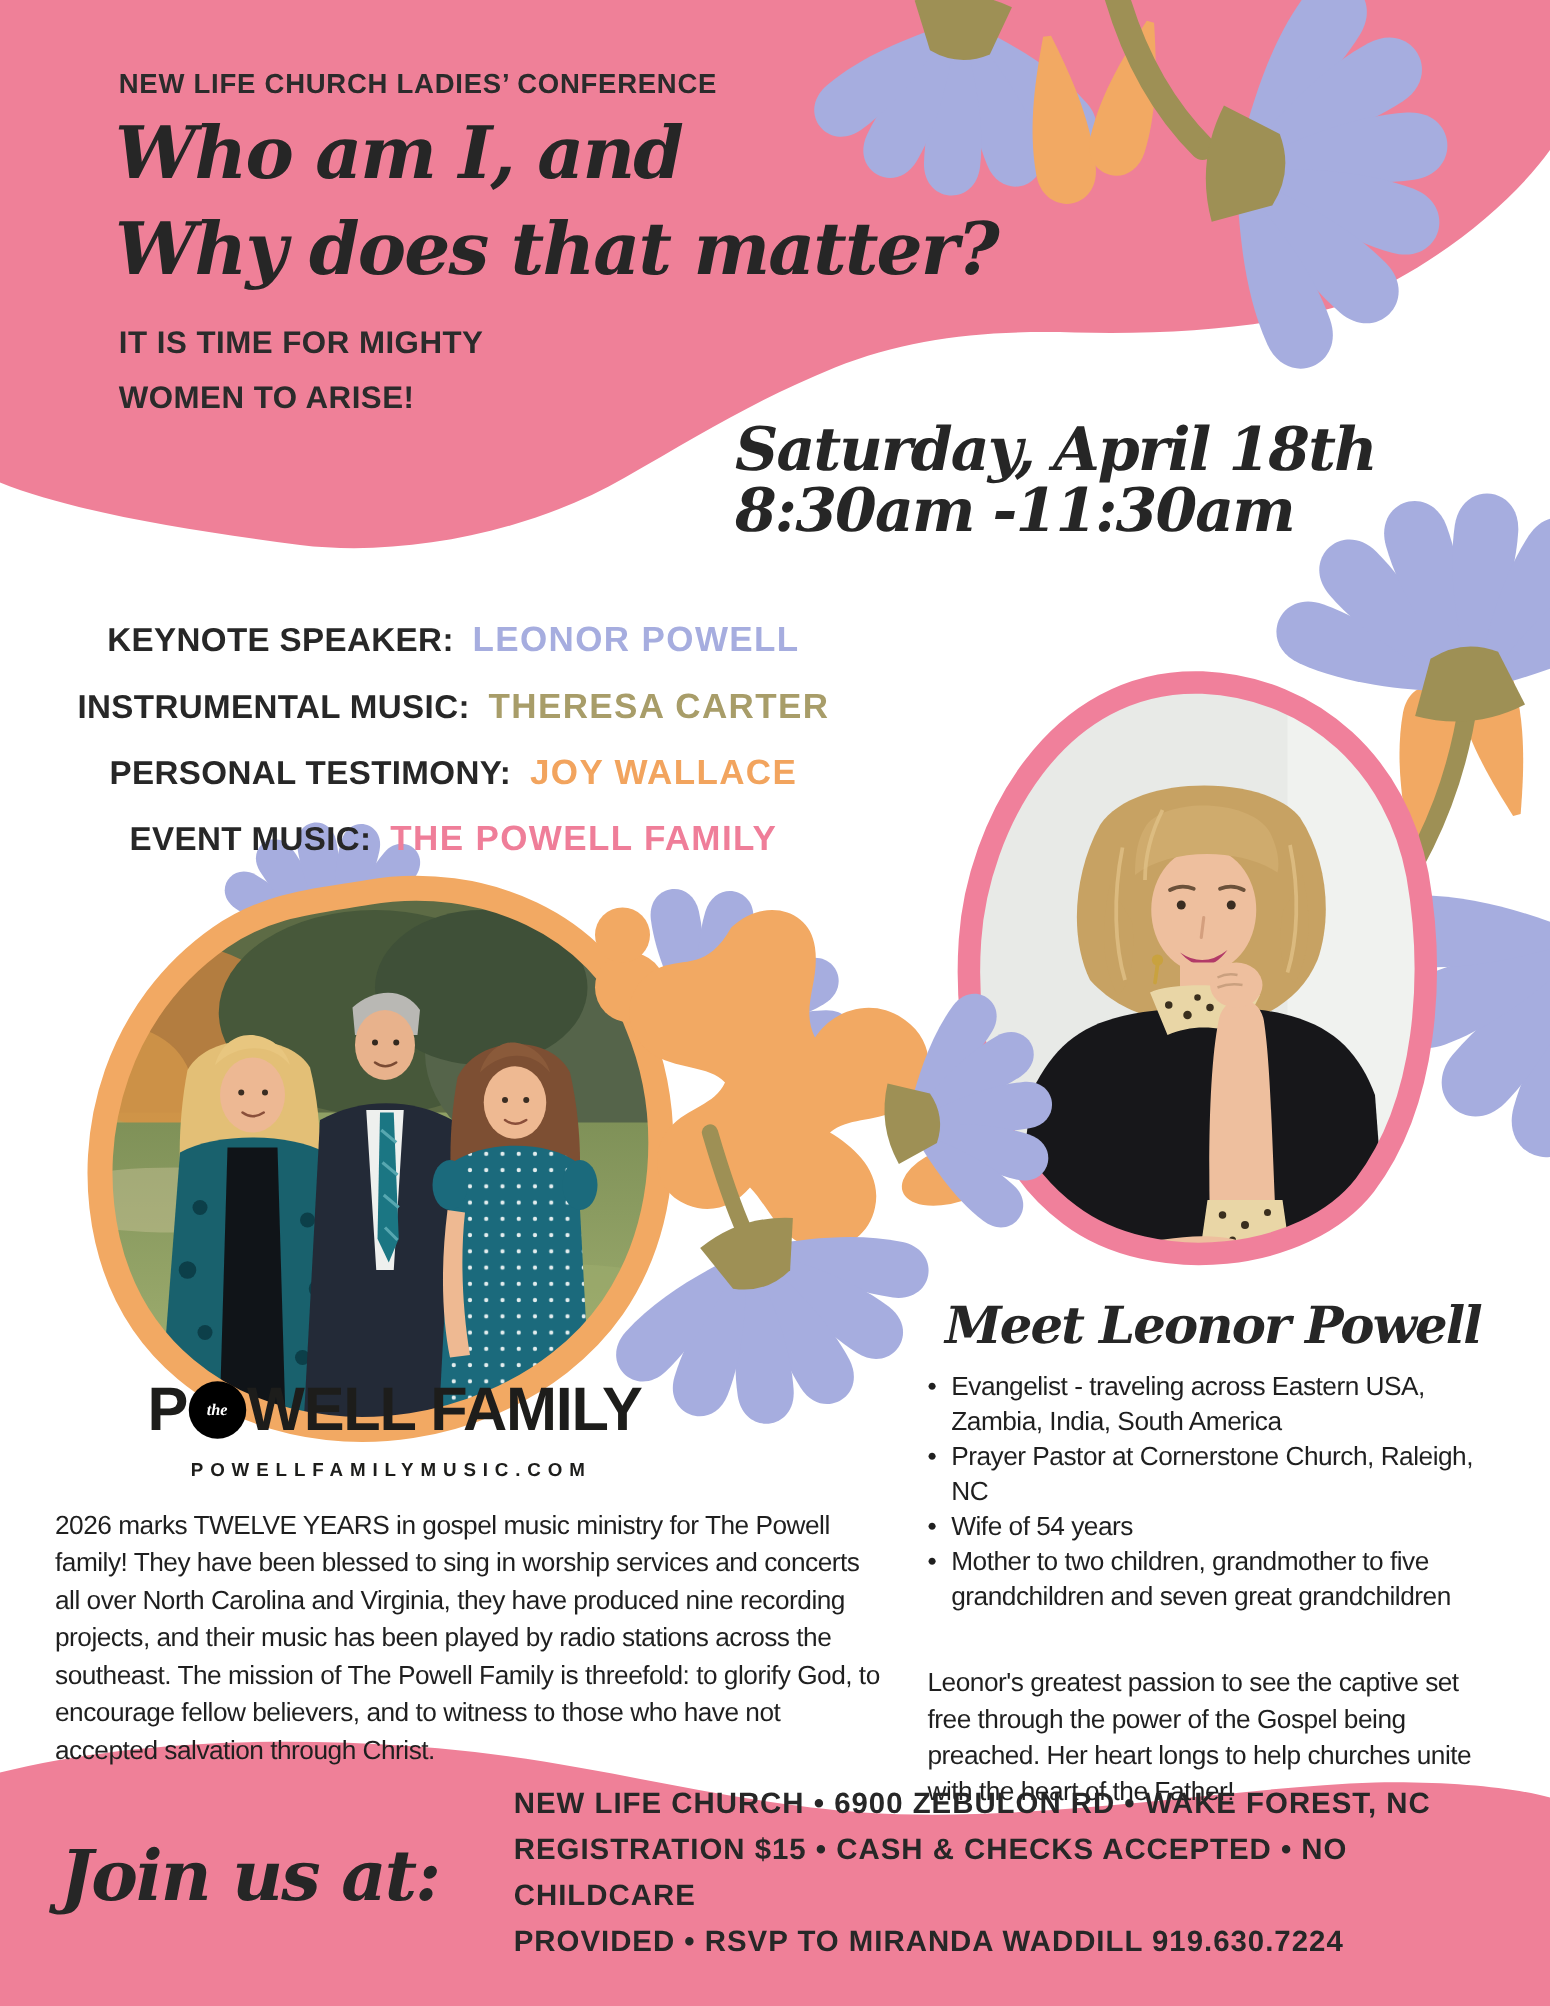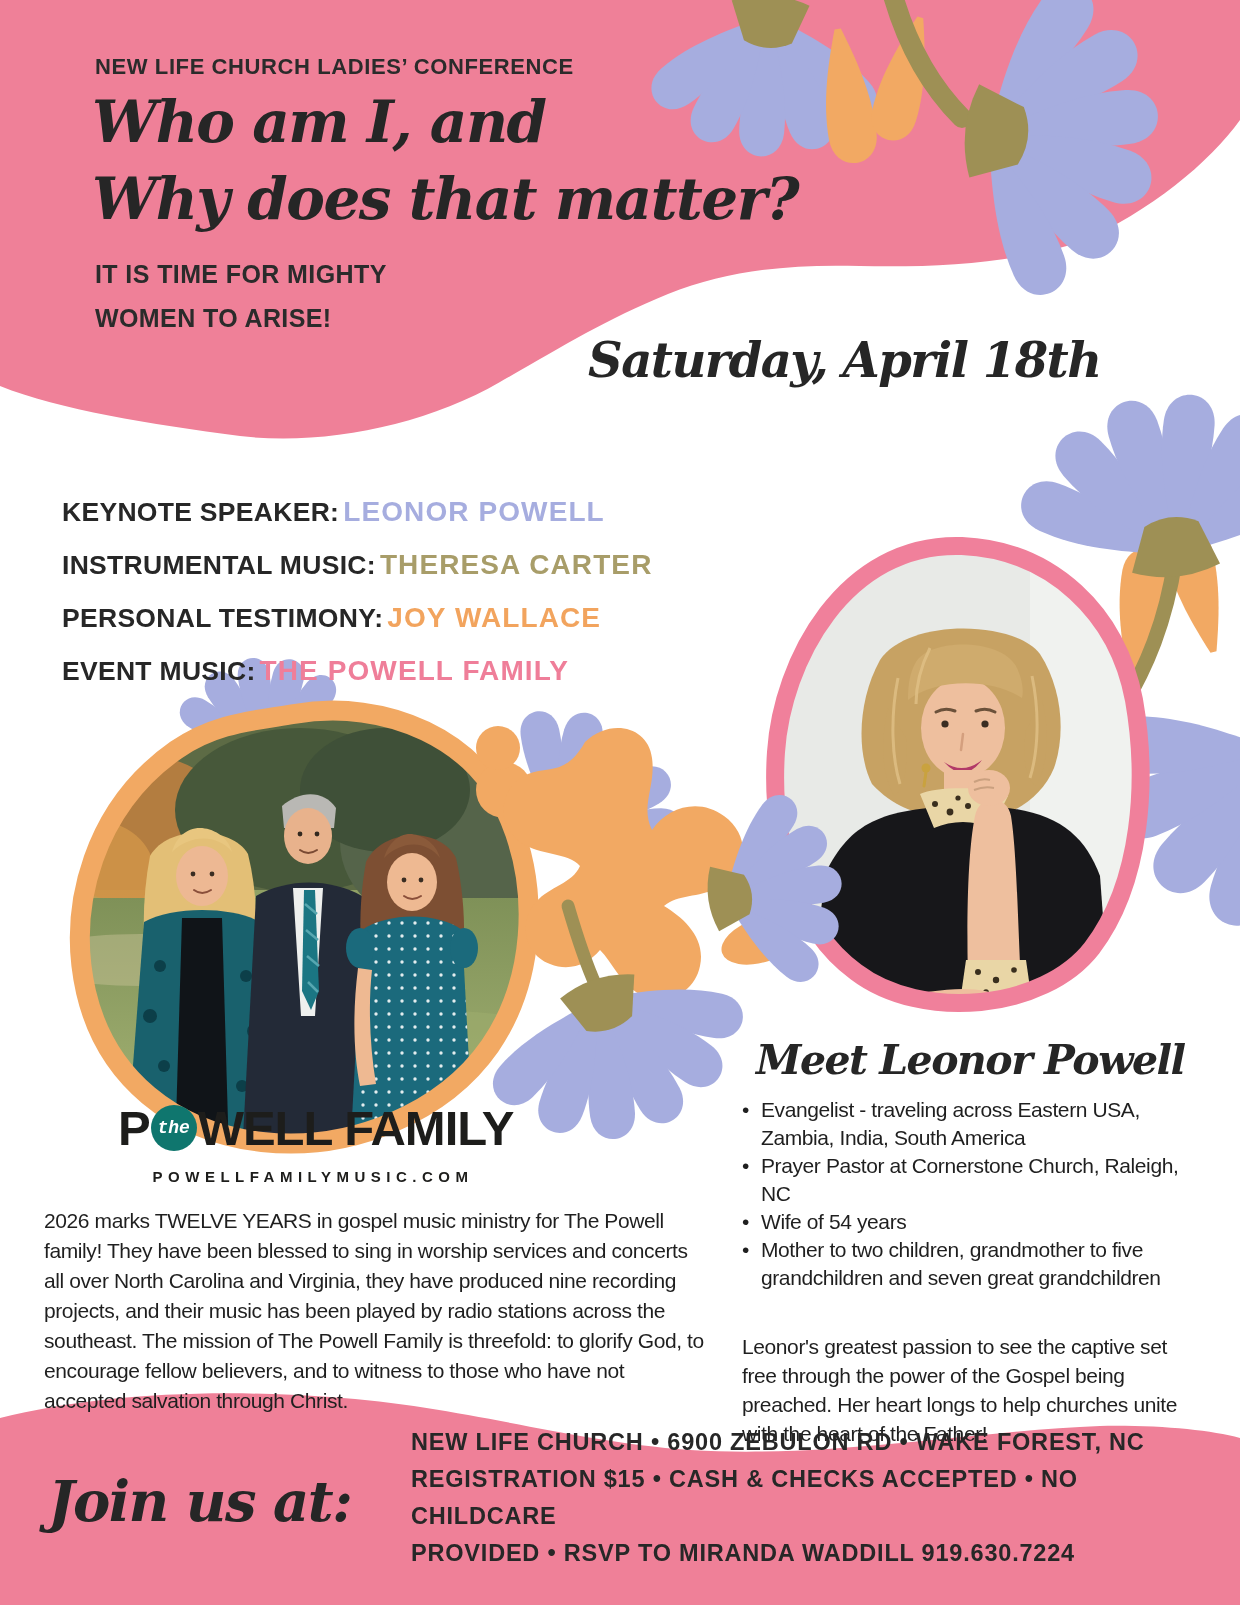--- a/index.html
+++ b/index.html
@@ -7,29 +7,29 @@
         font-family:"Liberation Sans",sans-serif;color:#2b2b2b;}
   svg.deco{position:absolute;left:0;top:0;}
   .abs{position:absolute;}
   .script{font-family:"DejaVu Serif",serif;font-style:italic;font-weight:700;letter-spacing:-1.5px;color:#262626;}
   .eyebrow{left:95px;top:54px;font-size:22px;font-weight:700;letter-spacing:.6px;}
   .title{left:92px;top:84px;font-size:58px;line-height:77px;width:820px;}
   .subtitle{left:95px;top:252px;font-size:25px;line-height:44px;font-weight:800;letter-spacing:.4px;}
   .date{left:588px;top:336px;font-size:48px;line-height:49px;}
   .note{left:590px;top:424px;font-size:24px;font-weight:800;letter-spacing:.6px;color:#ee7f9b;}
   .speakers{left:62px;top:496px;}
-  .speaker-row{display:flex;align-items:baseline;gap:4px;height:53px;}
+  .speaker-row{display:flex;align-items:baseline;gap:15px;height:53px;justify-content:center;}
   .speaker-label{font-size:26.5px;font-weight:800;letter-spacing:.3px;color:#272727;}
   .speaker-name{font-size:28px;font-weight:800;letter-spacing:1.1px;}
   .c0{color:#a6addf}.c1{color:#a89d69}.c2{color:#f2a45e}.c3{color:#ef7e99}
   .logo{left:118px;top:1100px;display:flex;align-items:center;font-size:49px;font-weight:800;
         letter-spacing:-1px;color:#1d1d1b;}
-  .the-circle{width:46px;height:46px;border-radius:50%;background:#0f766e;color:#ffffff;
+  .the-circle{width:46px;height:46px;border-radius:50%;background:#000000;color:#ffffff;
         display:flex;align-items:center;justify-content:center;margin:0 1px;
-        font-family:Liberation Mono, monospace;font-style:italic;font-weight:700;font-size:18px;letter-spacing:0;}
+        font-family:Liberation Serif, serif;font-style:italic;font-weight:700;font-size:13px;letter-spacing:0;}
   .website{left:118px;top:1168px;width:390px;text-align:center;font-size:15px;font-weight:700;letter-spacing:5.5px;color:#1d1d1b;}
   .bio{left:44px;top:1206px;width:660px;font-size:21px;line-height:30px;letter-spacing:-.4px;color:#1f1f1f;}
   .meet{left:756px;top:1036px;font-size:41px;}
   .bullets{left:742px;top:1096px;width:456px;font-size:21px;line-height:28px;letter-spacing:-.4px;
            list-style:none;margin:0;padding:0;color:#1f1f1f;}
   .bullets li{position:relative;padding-left:19px;}
   .bullets li::before{content:"\2022";position:absolute;left:0;top:0;}
   .passion{left:742px;top:1284px;width:456px;font-size:21px;line-height:29px;letter-spacing:-.4px;color:#1f1f1f;margin-top:48px;}
   .join{left:48px;top:1468px;font-size:56px;}
   .footer-info{left:373px;top:1424px;width:810px;font-size:23.5px;font-weight:800;line-height:37px;letter-spacing:.8px;color:#272727;margin-left:38px;}
@@ -277,20 +277,21 @@
     <div>Why does that matter?</div>
   </div>
 
   <div class="abs subtitle">
     <div>IT IS TIME FOR MIGHTY</div>
     <div>WOMEN TO ARISE!</div>
   </div>
 
   <div class="abs date script">
     <div>Saturday, April 18th</div>
+    <div>8:30am -11:30am</div>
   </div>
 
 
   <div class="abs speakers">
     <div class="speaker-row">
       <span class="speaker-label">KEYNOTE SPEAKER:</span>
       <span class="speaker-name c0">LEONOR POWELL</span>
     </div>
     <div class="speaker-row">
       <span class="speaker-label">INSTRUMENTAL MUSIC:</span>

